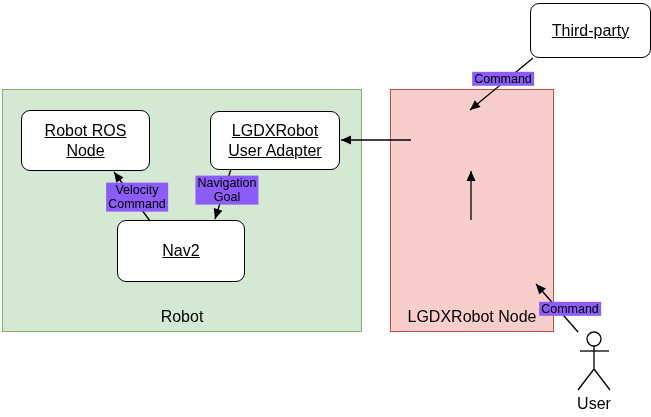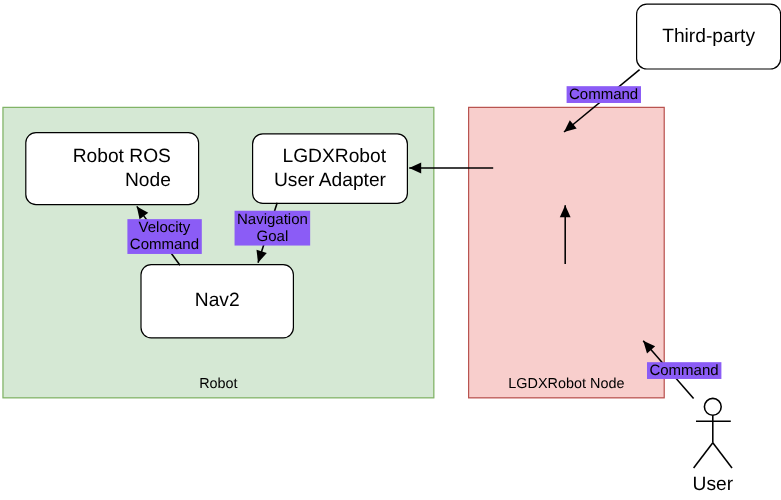--- a/index.html
+++ b/index.html
@@ -16,36 +16,37 @@
     position: absolute;
     z-index: 1;
     border: 1px solid;
   }
   .container-label {
     position: absolute;
     bottom: 5px;
     left: 0;
     right: 0;
     text-align: center;
-    font-size: 12px;
+    font-size: 16px;
     color: #000;
   }
   .node {
     position: absolute;
     z-index: 2;
     background: #fff;
     border: 1.5px solid #000;
     border-radius: 9px;
     display: flex;
     align-items: center;
     justify-content: center;
-    text-align: right;
+    text-align: center;
     white-space: pre-line;
     font-size: 16px;
     line-height: 1.25;
+    text-decoration: underline;
   }
   .wires {
     position: absolute;
     left: 0;
     top: 0;
     z-index: 3;
     pointer-events: none;
   }
   .edge-label {
     position: absolute;
@@ -72,21 +73,21 @@
 <div class="stage">
 
   <div class="container" style="left: 2px; top: 89px; width: 358px; height: 241px; background: rgb(213, 232, 212); border-color: rgb(130, 179, 102);">
     <div class="container-label">Robot</div>
   </div>
 
   <div class="container" style="left: 390px; top: 89px; width: 162px; height: 241px; background: rgb(248, 206, 204); border-color: rgb(184, 84, 80);">
     <div class="container-label">LGDXRobot Node</div>
   </div>
 
-  <div class="node" style="left:21px; top:110px; width:127px; height:59px;padding-left:16px;">Robot ROS
+  <div class="node" style="left:21px; top:110px; width:127px; height:59px;">Robot ROS
 Node</div>
 
   <div class="node" style="left:210px; top:111px; width:128px; height:57px;">LGDXRobot
 User Adapter</div>
 
   <div class="node" style="left:117px; top:220px; width:126px; height:60px;">Nav2</div>
 
 
 
   <div class="node" style="left:530px; top:3px; width:119px; height:53px;">Third-party</div>

